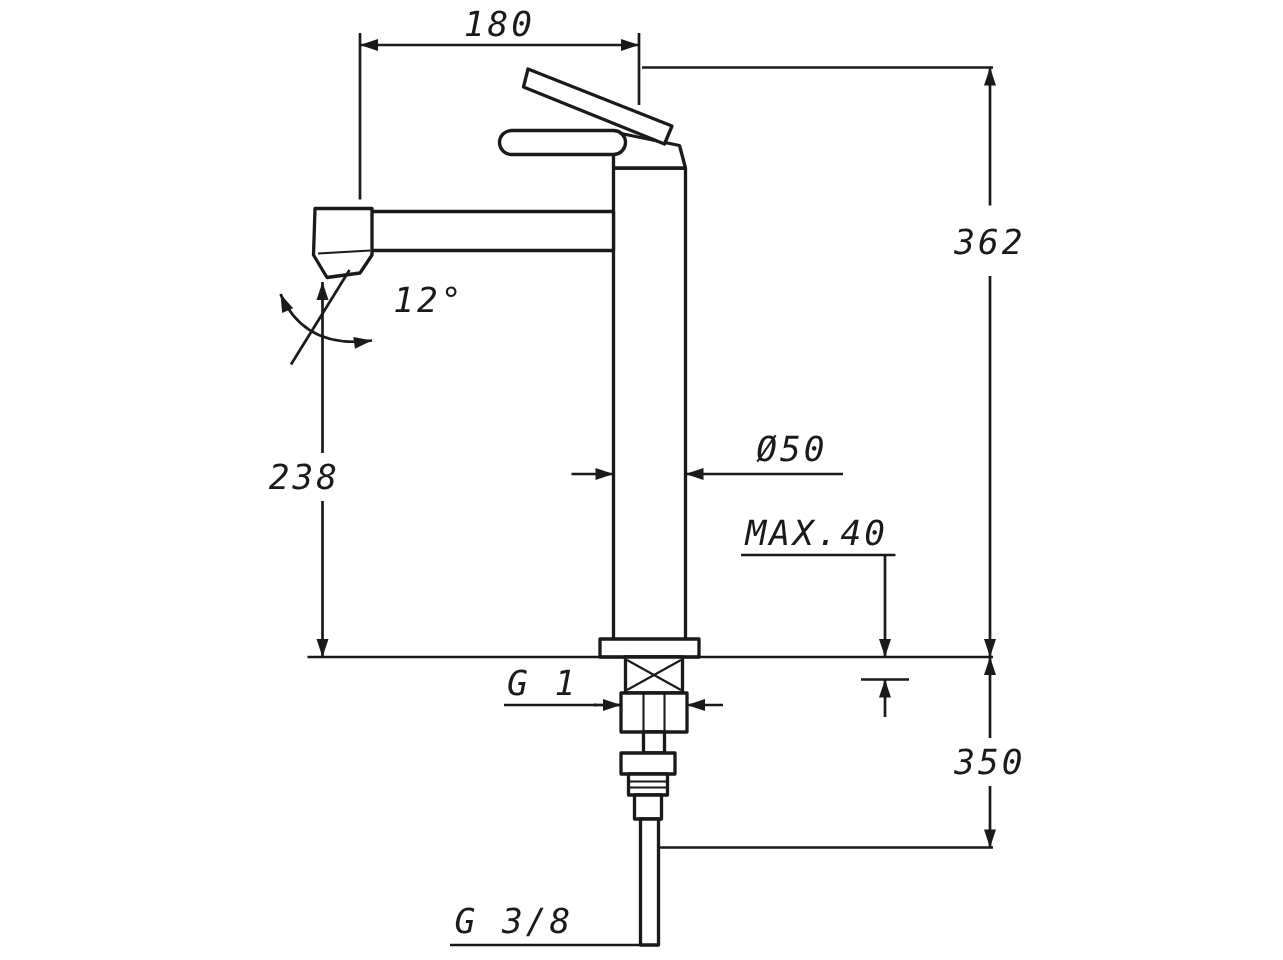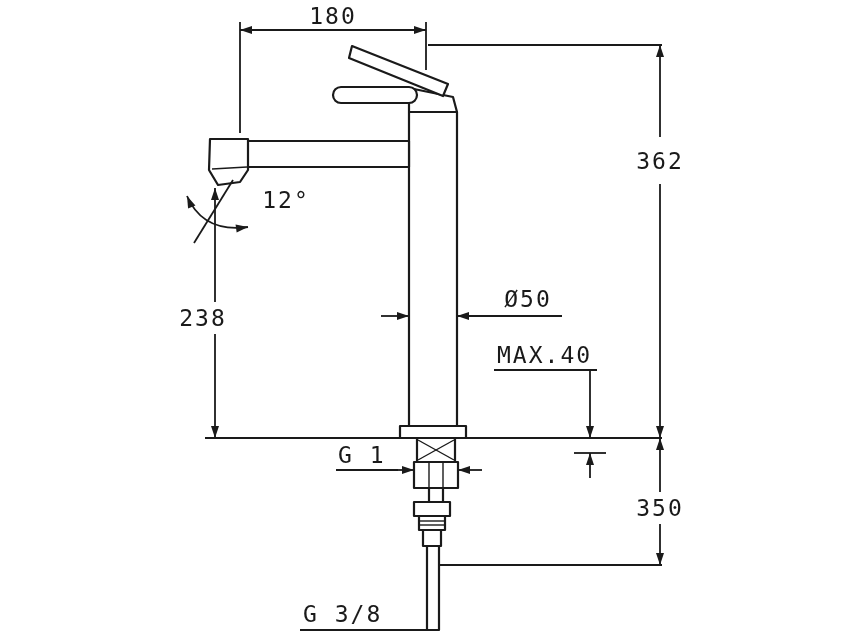--- a/index.html
+++ b/index.html
@@ -5,20 +5,21 @@
   :root{
     --line-color:#1a1a1a;
     --bg-color:#ffffff;
   }
   html,body{margin:0;padding:0;background:#fff;}
   .canvas{
     position:relative;
     width:681px;height:640px;
     background:var(--bg-color);
     overflow:hidden;
+    font-style:italic;
   }
   svg{display:block;}
   svg text{
     font-family:"DejaVu Sans Mono","Liberation Mono",monospace;
     font-size:23px;
     letter-spacing:2px;
     fill:var(--line-color);
   }
   .o{ fill:#ffffff; stroke:var(--line-color); stroke-width:2.2; stroke-linejoin:round; }
   .dim{ fill:none; stroke:var(--line-color); stroke-width:1.8; }

